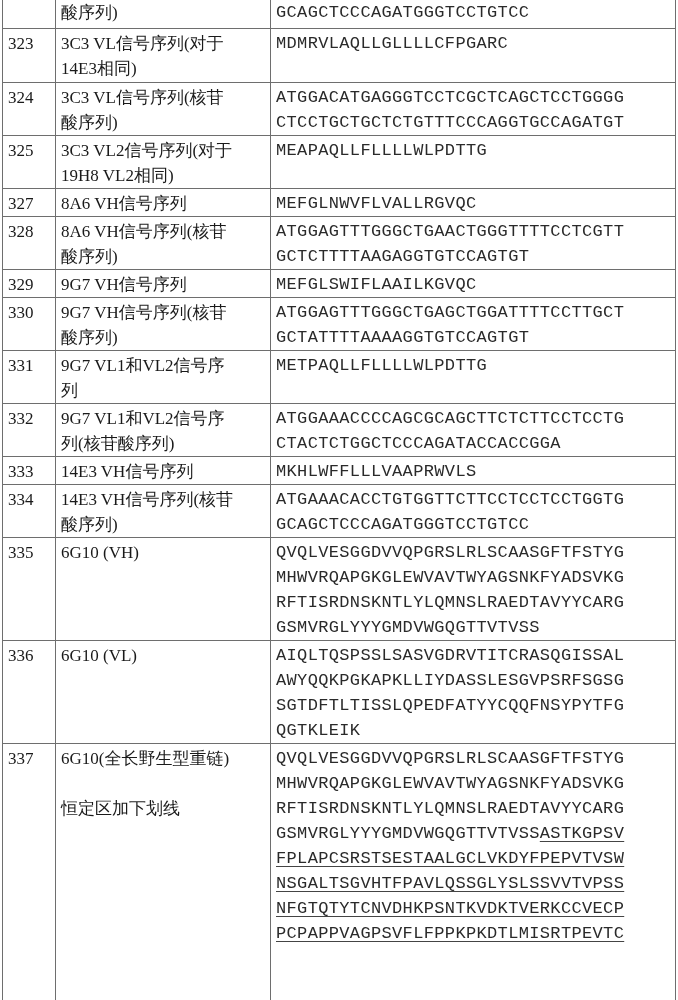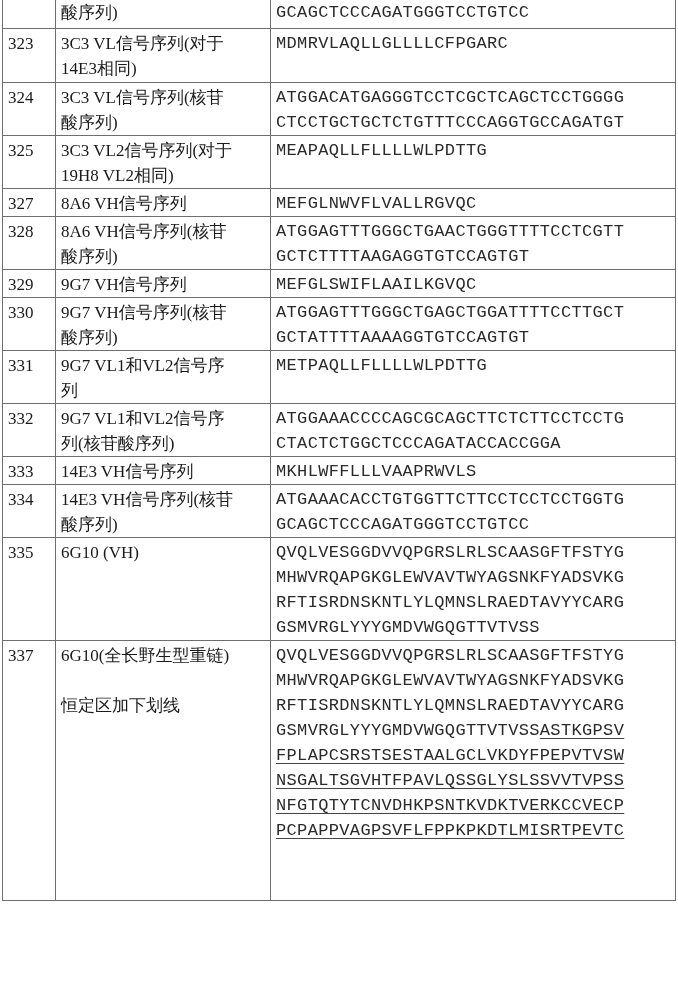--- a/index.html
+++ b/index.html
@@ -172,20 +172,32 @@
           <td class="desc">
             <span class="line">6G10 (VH)</span>
           </td>
           <td class="seq">
             <span class="line">QVQLVESGGDVVQPGRSLRLSCAASGFTFSTYG</span>
             <span class="line">MHWVRQAPGKGLEWVAVTWYAGSNKFYADSVKG</span>
             <span class="line">RFTISRDNSKNTLYLQMNSLRAEDTAVYYCARG</span>
             <span class="line">GSMVRGLYYYGMDVWGQGTTVTVSS</span>
           </td>
         </tr>
+        <tr style="height: 89px;">
+          <td class="num">336</td>
+          <td class="desc">
+            <span class="line">6G10 (VL)</span>
+          </td>
+          <td class="seq">
+            <span class="line">AIQLTQSPSSLSASVGDRVTITCRASQGISSAL</span>
+            <span class="line">AWYQQKPGKAPKLLIYDASSLESGVPSRFSGSG</span>
+            <span class="line">SGTDFTLTISSLQPEDFATYYCQQFNSYPYTFG</span>
+            <span class="line">QGTKLEIK</span>
+          </td>
+        </tr>
         <tr style="height: 260px;">
           <td class="num">337</td>
           <td class="desc">
             <span class="line">6G10(全长野生型重链)</span>
             <span class="line"></span>
             <span class="line">恒定区加下划线</span>
           </td>
           <td class="seq">
             <span class="line"><span>QVQLVESGGDVVQPGRSLRLSCAASGFTFSTYG</span><span class="ul"></span></span>
             <span class="line"><span>MHWVRQAPGKGLEWVAVTWYAGSNKFYADSVKG</span><span class="ul"></span></span>

